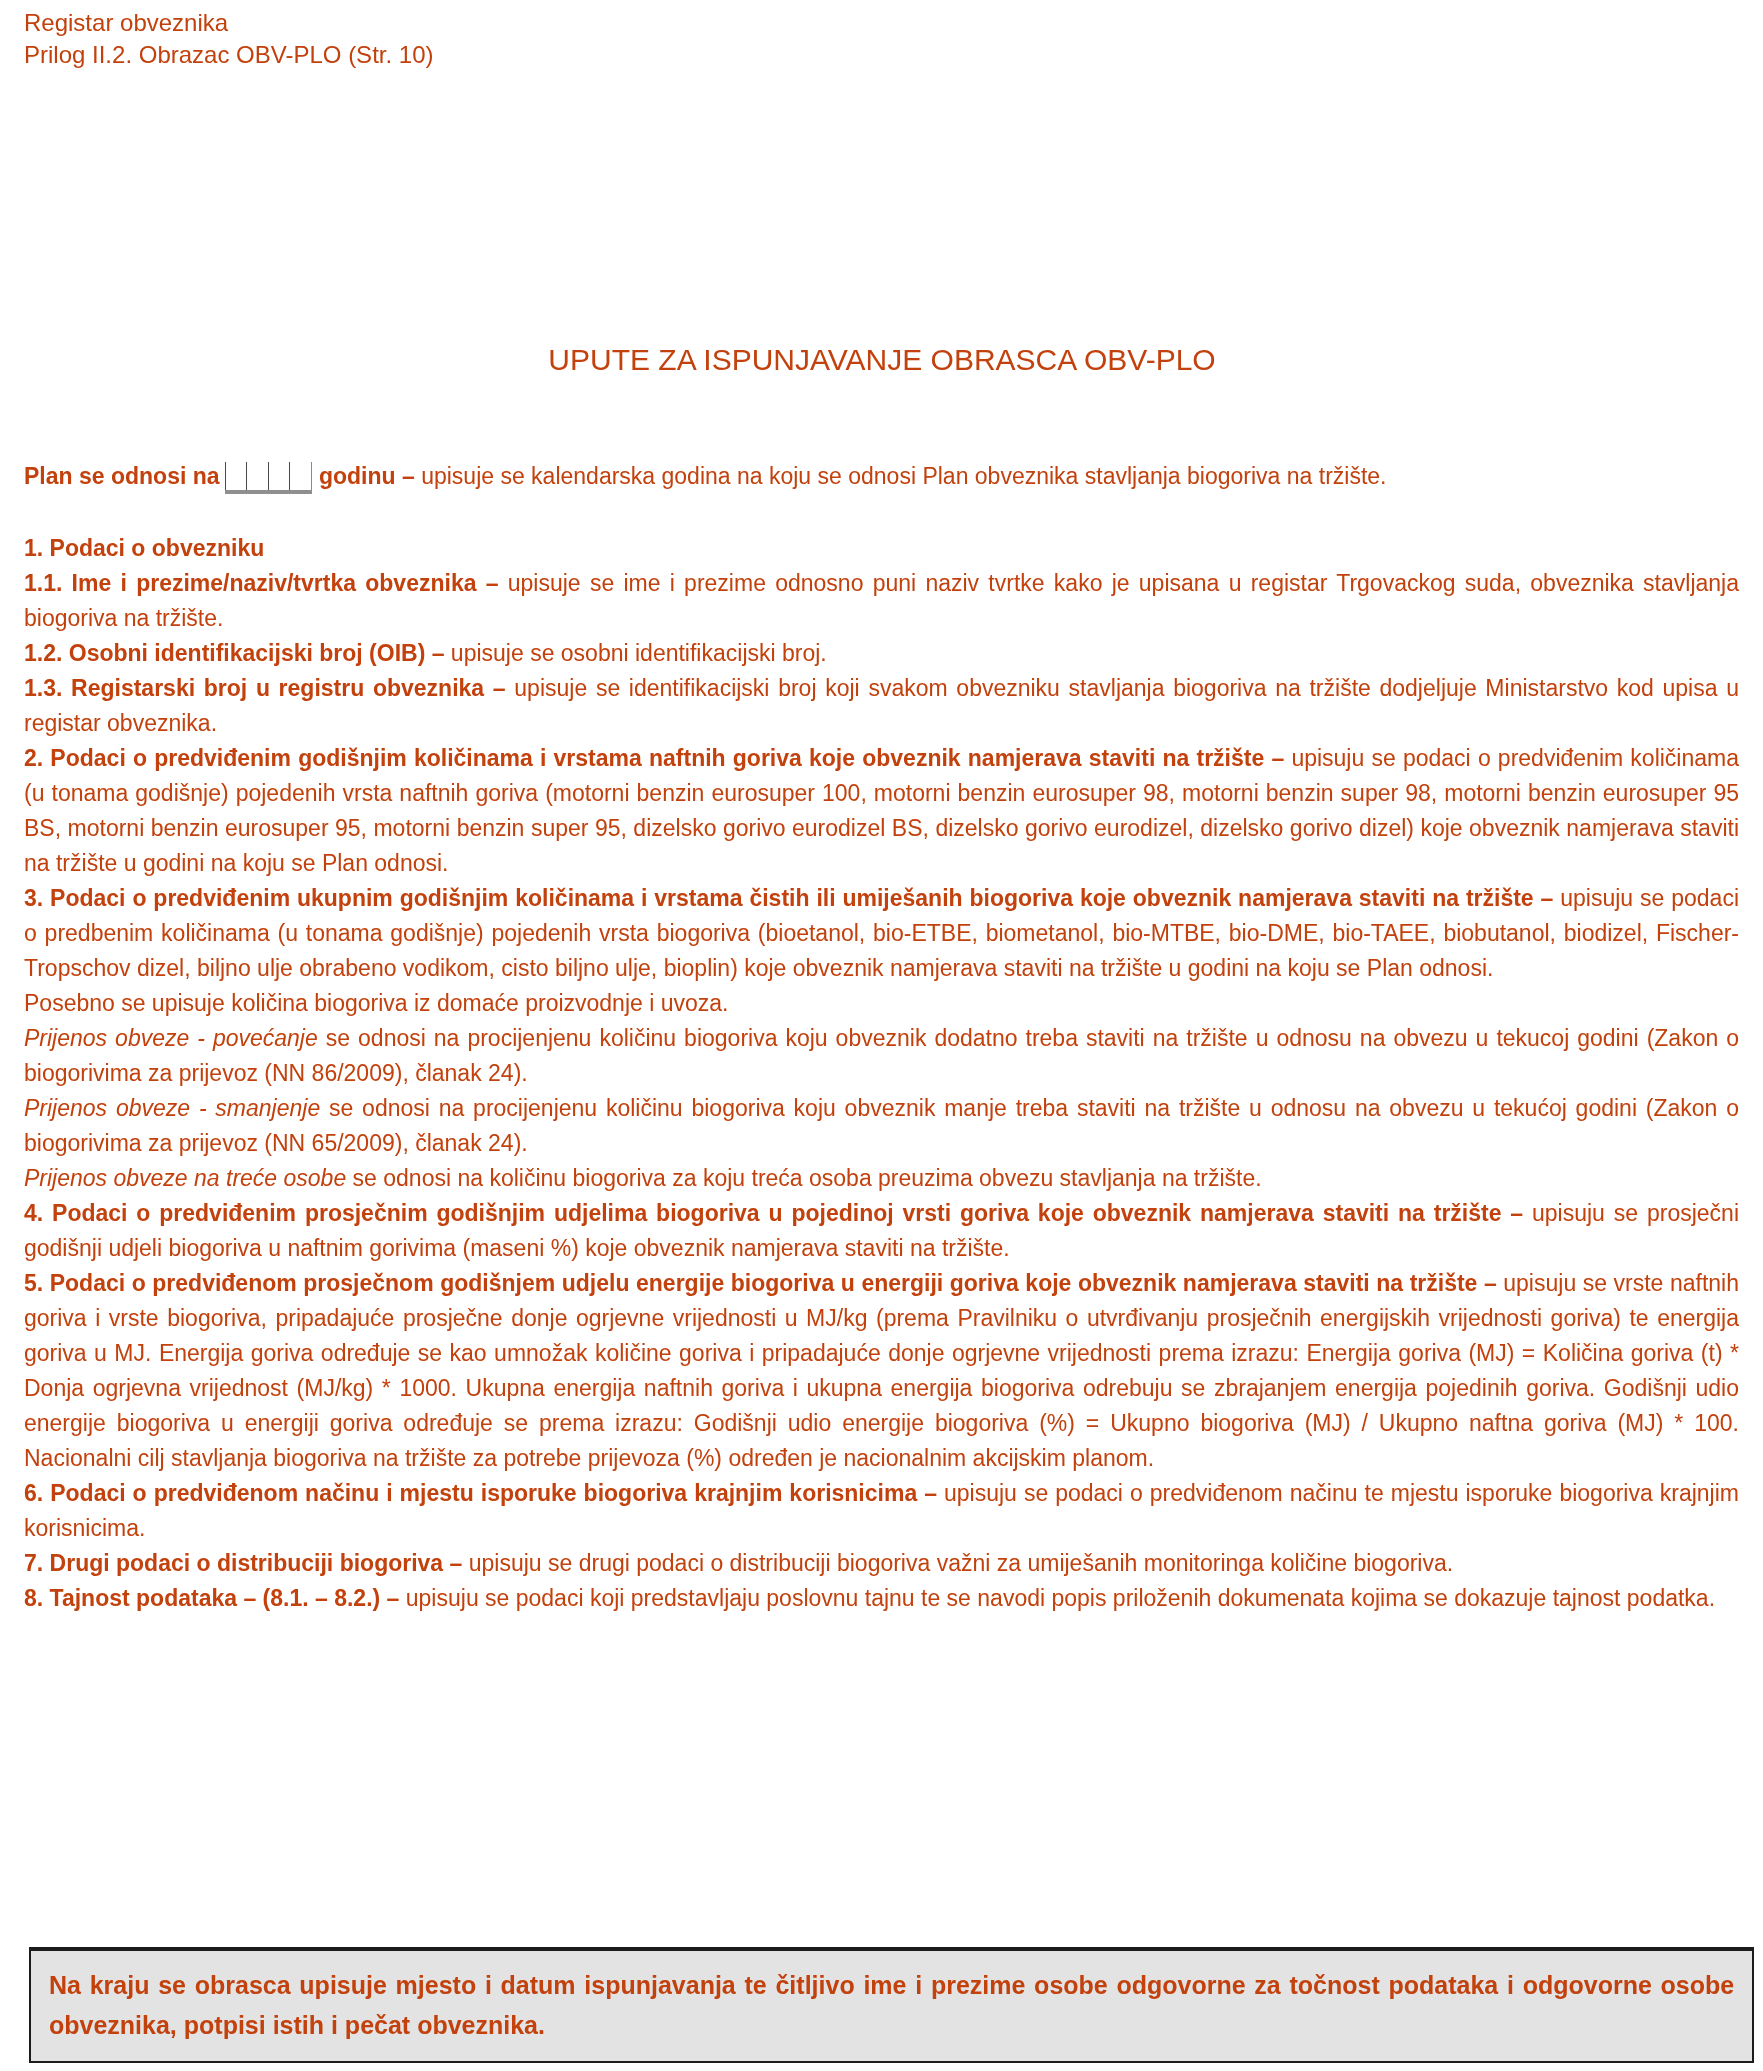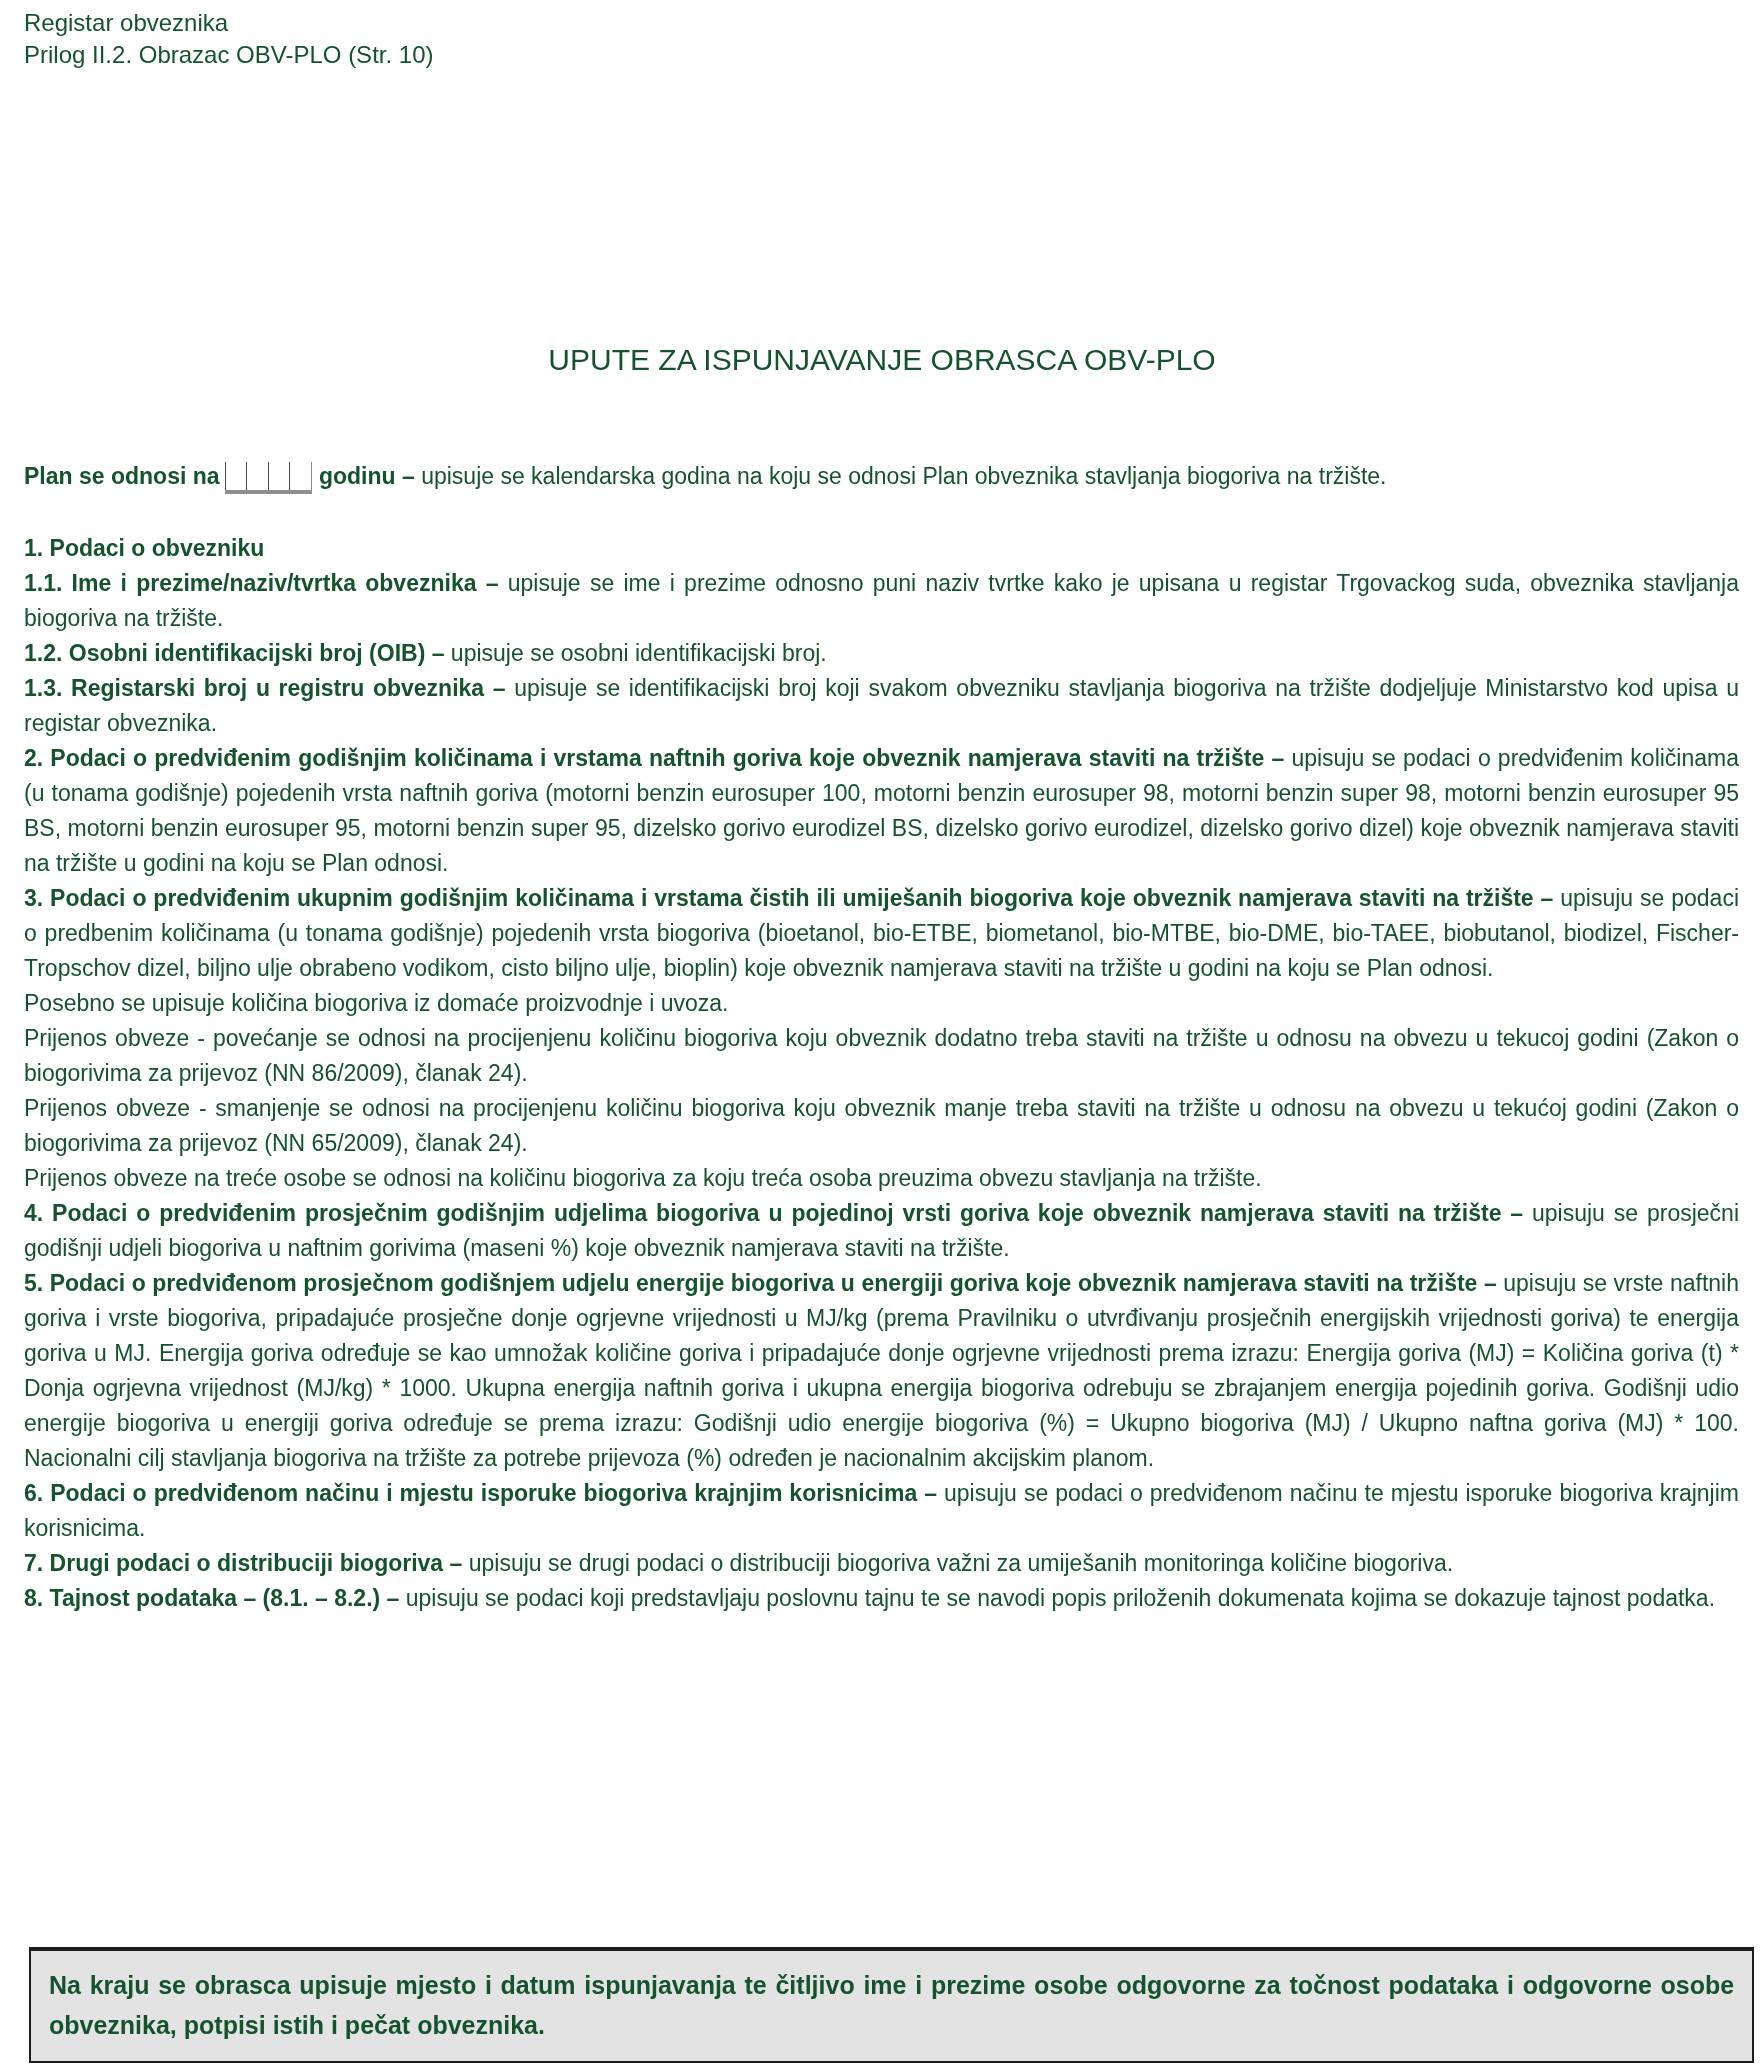--- a/index.html
+++ b/index.html
@@ -5,21 +5,21 @@
   html, body {
     margin: 0;
     padding: 0;
     background: #ffffff;
   }
   .page {
     position: relative;
     width: 1764px;
     height: 2072px;
     background: #ffffff;
-    color: #14532d;
+    color: #c2410c;
     font-family: "Liberation Sans", "DejaVu Sans", sans-serif;
     overflow: hidden;
   }
   .header {
     position: absolute;
     top: 7.1px;
     left: 24px;
     font-size: 24px;
     line-height: 32px;
     font-weight: 400;
@@ -43,21 +43,21 @@
   .para {
     margin: 0;
     font-size: 23px;
     line-height: 35px;
     text-align: justify;
   }
   .intro-para {
     margin-bottom: 37px;
   }
   .lead-bold { font-weight: 700; }
-  .lead-italic { font-weight: 400; }
+  .lead-italic { font-style: italic; font-weight: 400; }
   .yearbox {
     display: inline-flex;
     vertical-align: -6.2px;
     border-bottom: 4.5px solid #8f8f8f;
     margin: 0 7.1px 0 5.3px;
     height: 28px;
   }
   .ycell {
     display: inline-block;
     width: 20.5px;

